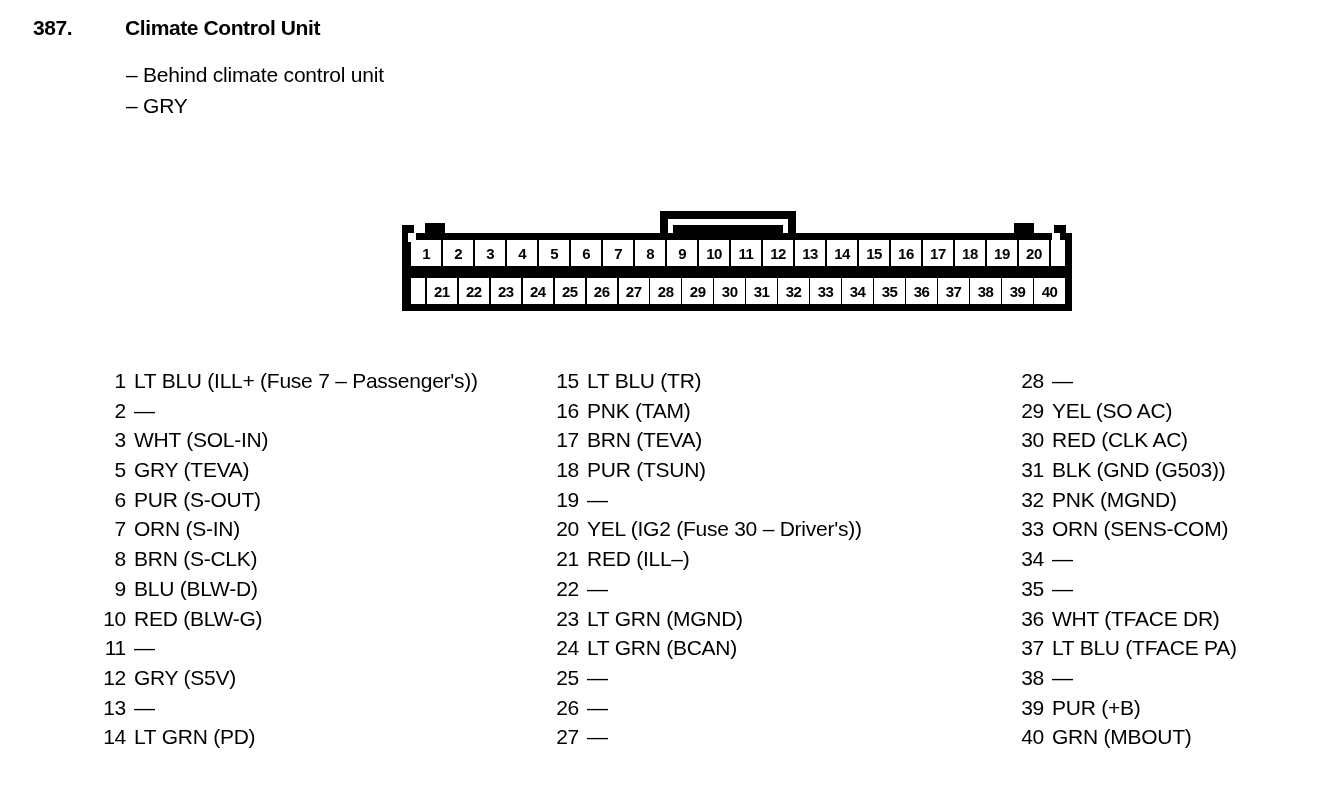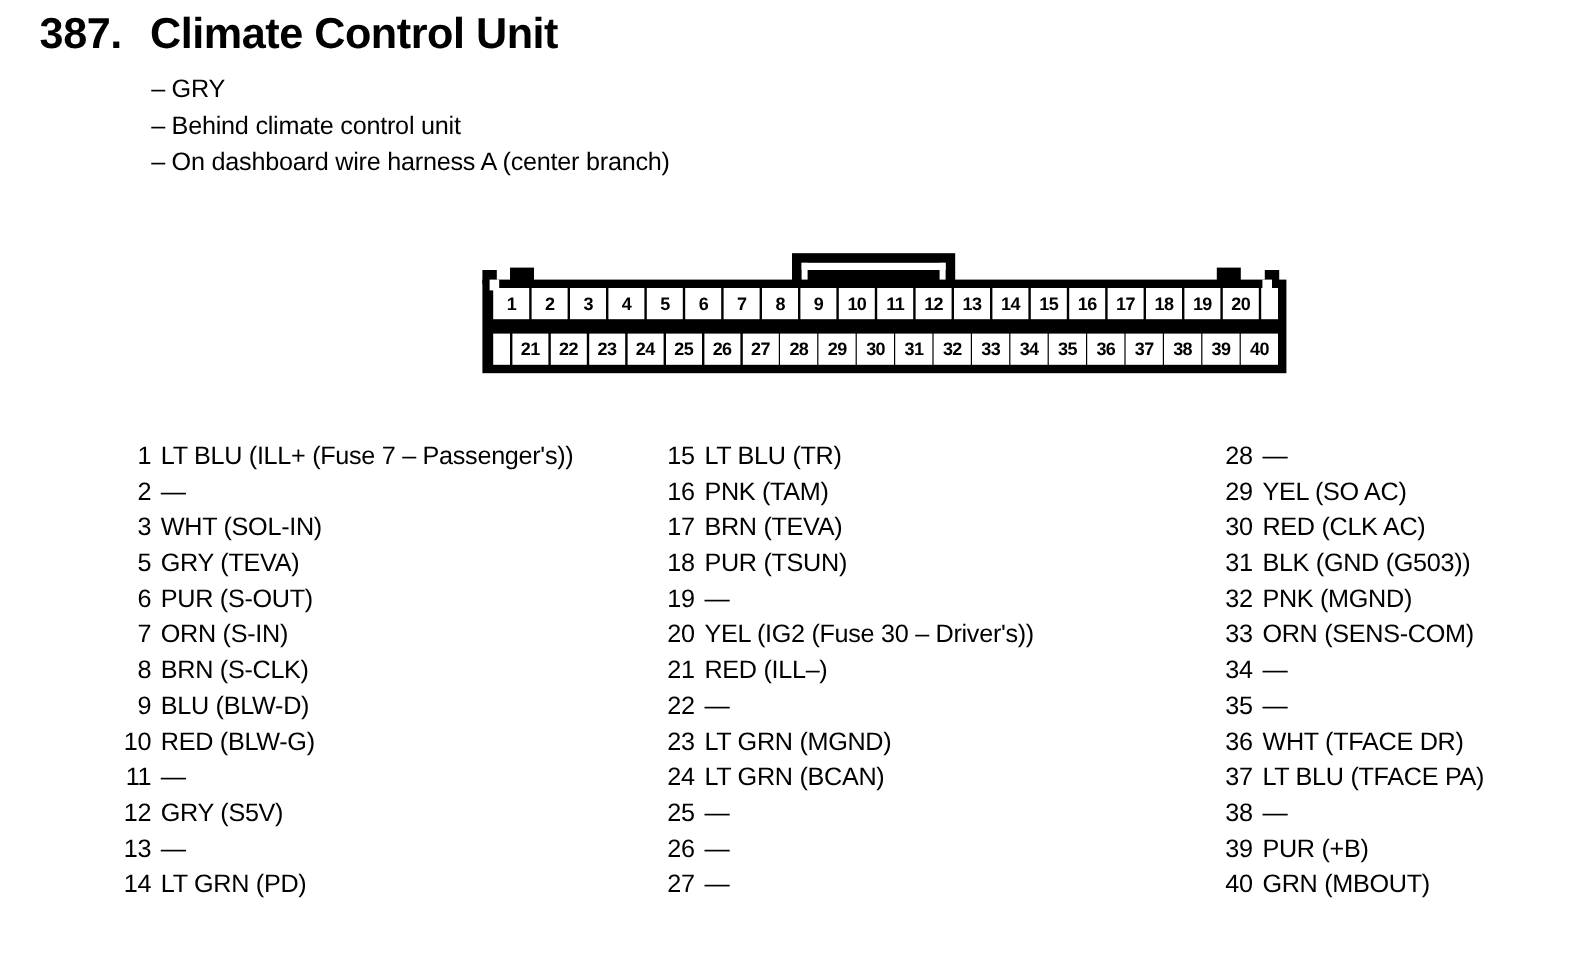--- a/index.html
+++ b/index.html
@@ -22,21 +22,21 @@
     position: absolute;
     left: 0;
     top: 0;
     width: 1328px;
   }
   #title-row {
     position: absolute;
     left: 33px;
     top: 9px;
     white-space: nowrap;
-    font-size: 36px;
+    font-size: 21px;
     font-weight: bold;
     letter-spacing: -0.4px;
     line-height: 38px;
   }
   #title-number {
     display: inline-block;
     width: 92px;
   }
   #title-text {
     display: inline-block;
@@ -220,23 +220,22 @@
   }
 </style>
 </head>
 <body>
 
 <div id="header-block">
   <div id="title-row">
     <span id="title-number">387.</span><span id="title-text">Climate Control Unit</span>
   </div>
   <div id="subtitle-list">
+      <span class="subtitle-line"><span class="subtitle-dash">–</span><span>Behind climate control unit</span></span>
       <span class="subtitle-line"><span class="subtitle-dash">–</span><span>GRY</span></span>
-      <span class="subtitle-line"><span class="subtitle-dash">–</span><span>Behind climate control unit</span></span>
-      <span class="subtitle-line"><span class="subtitle-dash">–</span><span>On dashboard wire harness A (center branch)</span></span>
     </div>
 </div>
 
 <div id="connector-figure">
   <div class="tab" id="tab-center-bracket"></div>
   <div id="tab-center-gap"></div>
   <div id="tab-center-post-gap-l"></div>
   <div id="tab-center-post-gap-r"></div>
 
   <div class="tab" id="tab-left-bump"></div>

